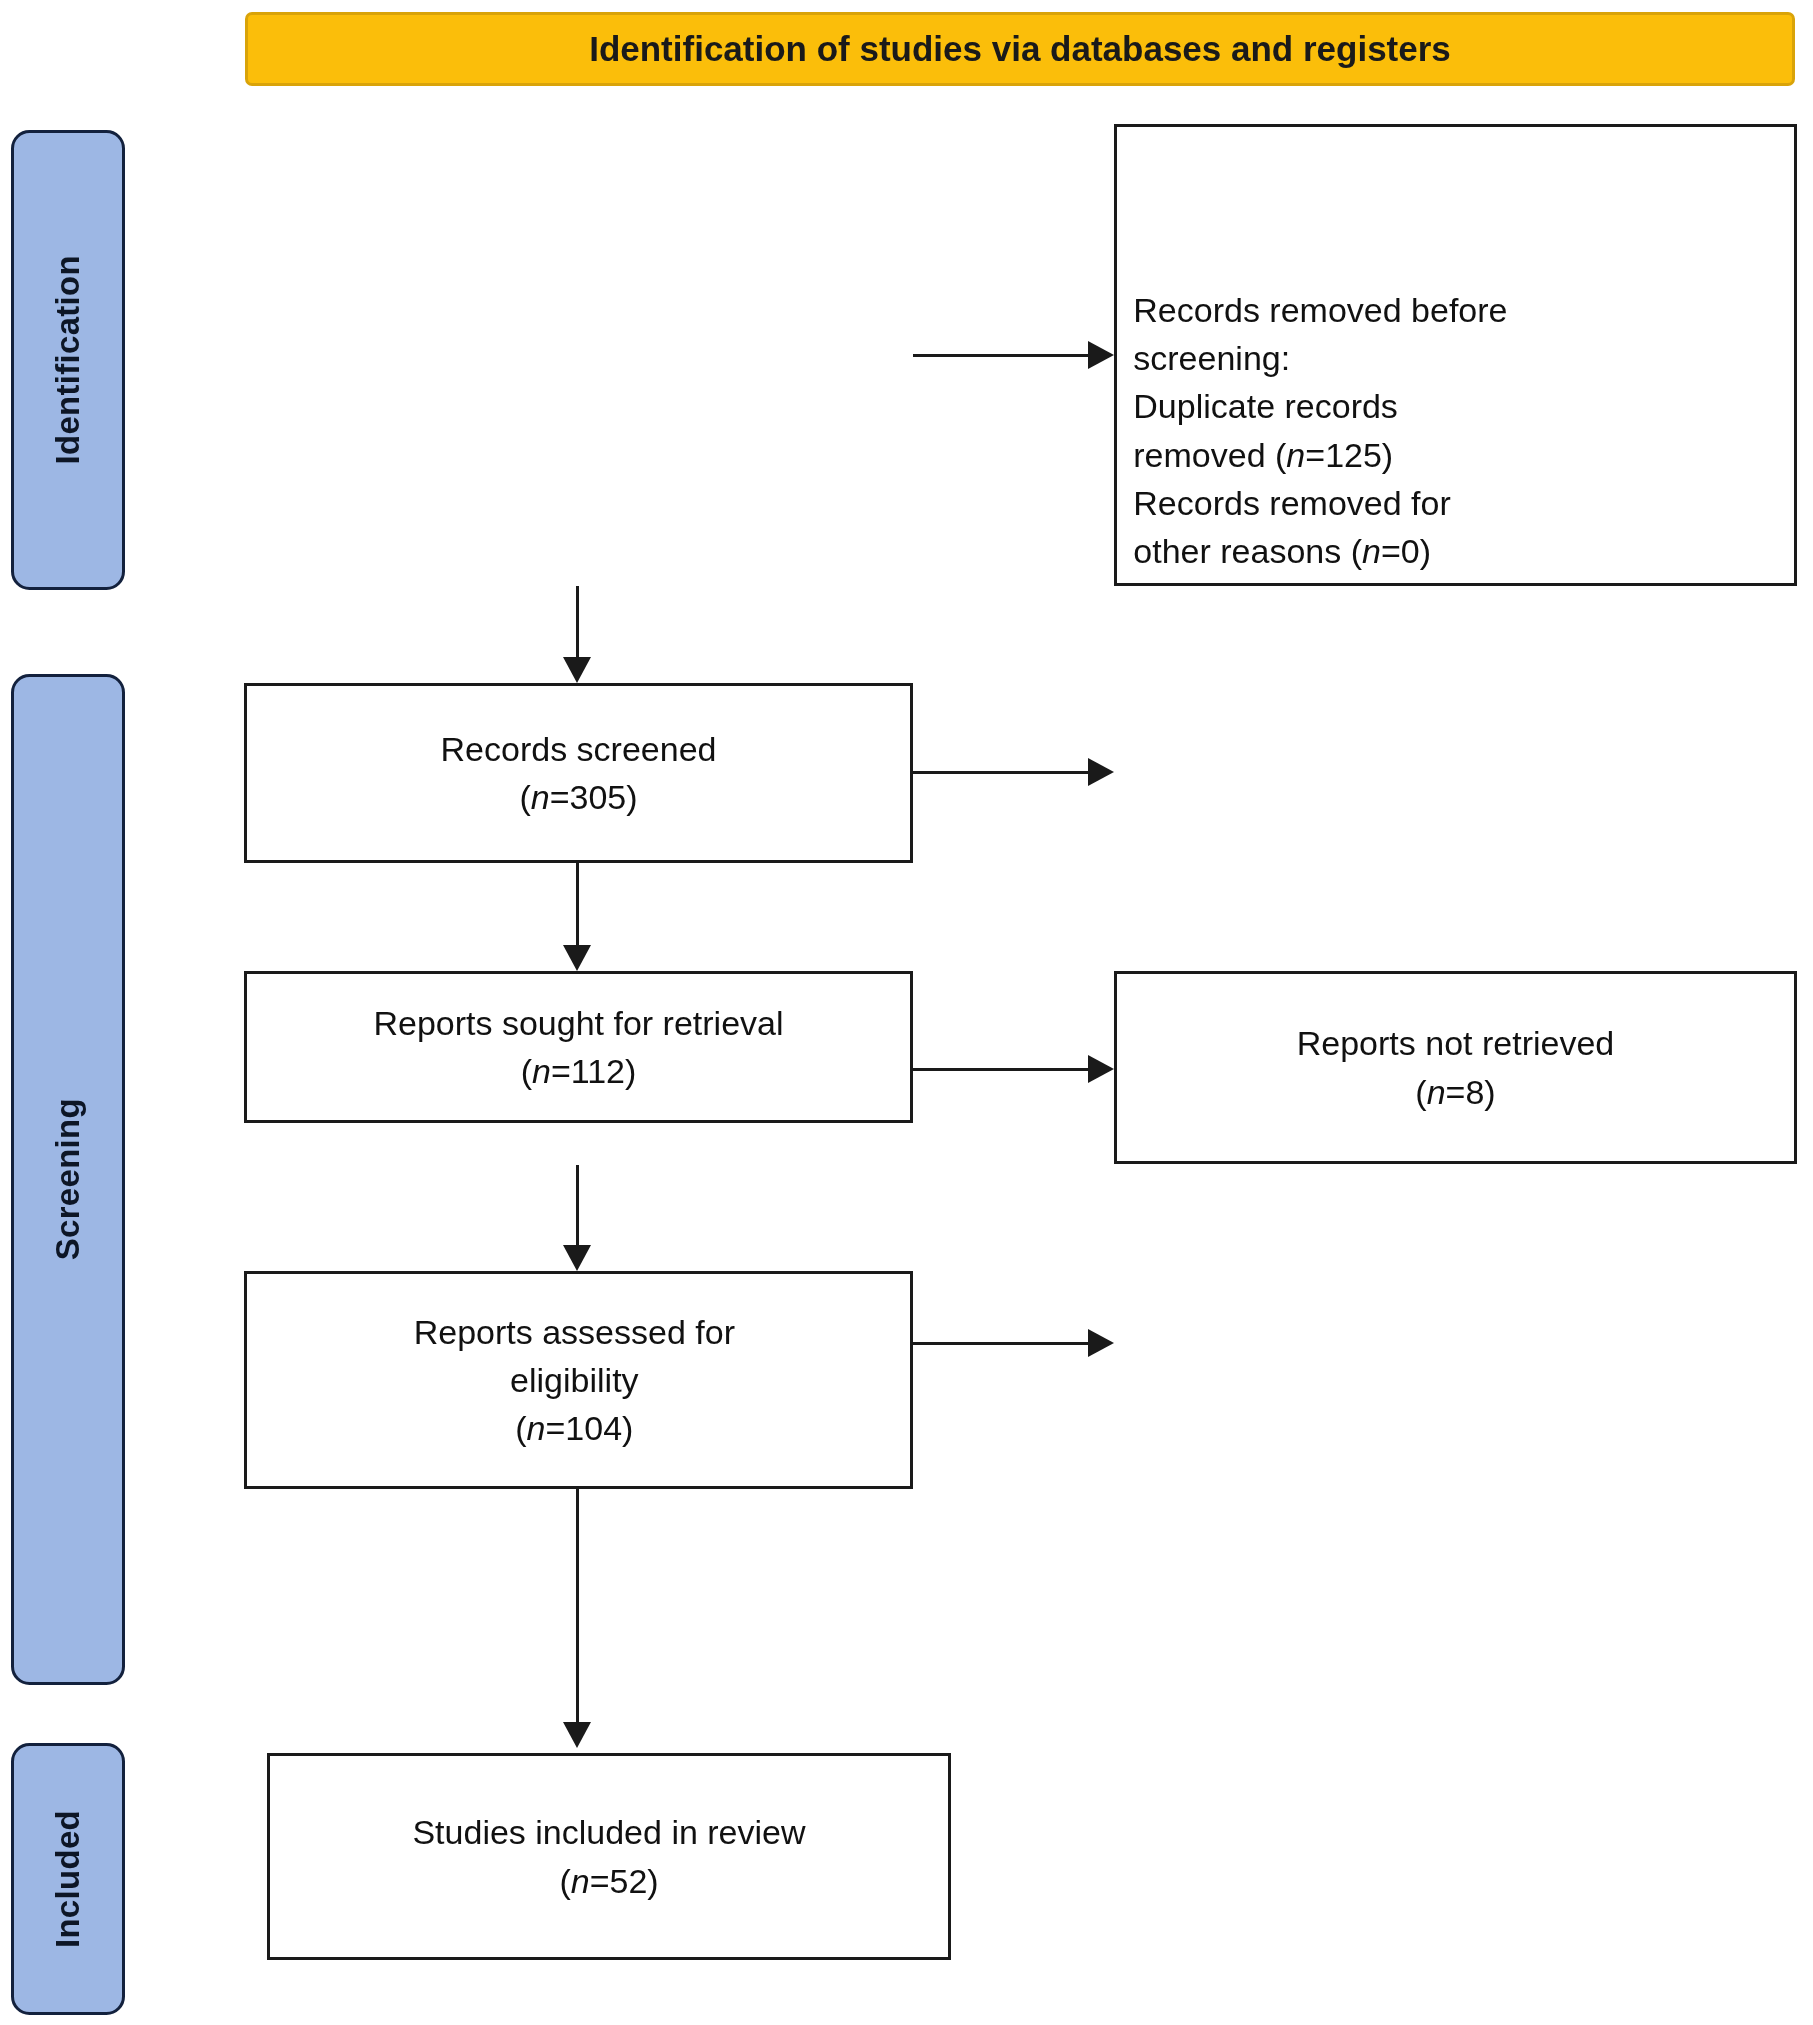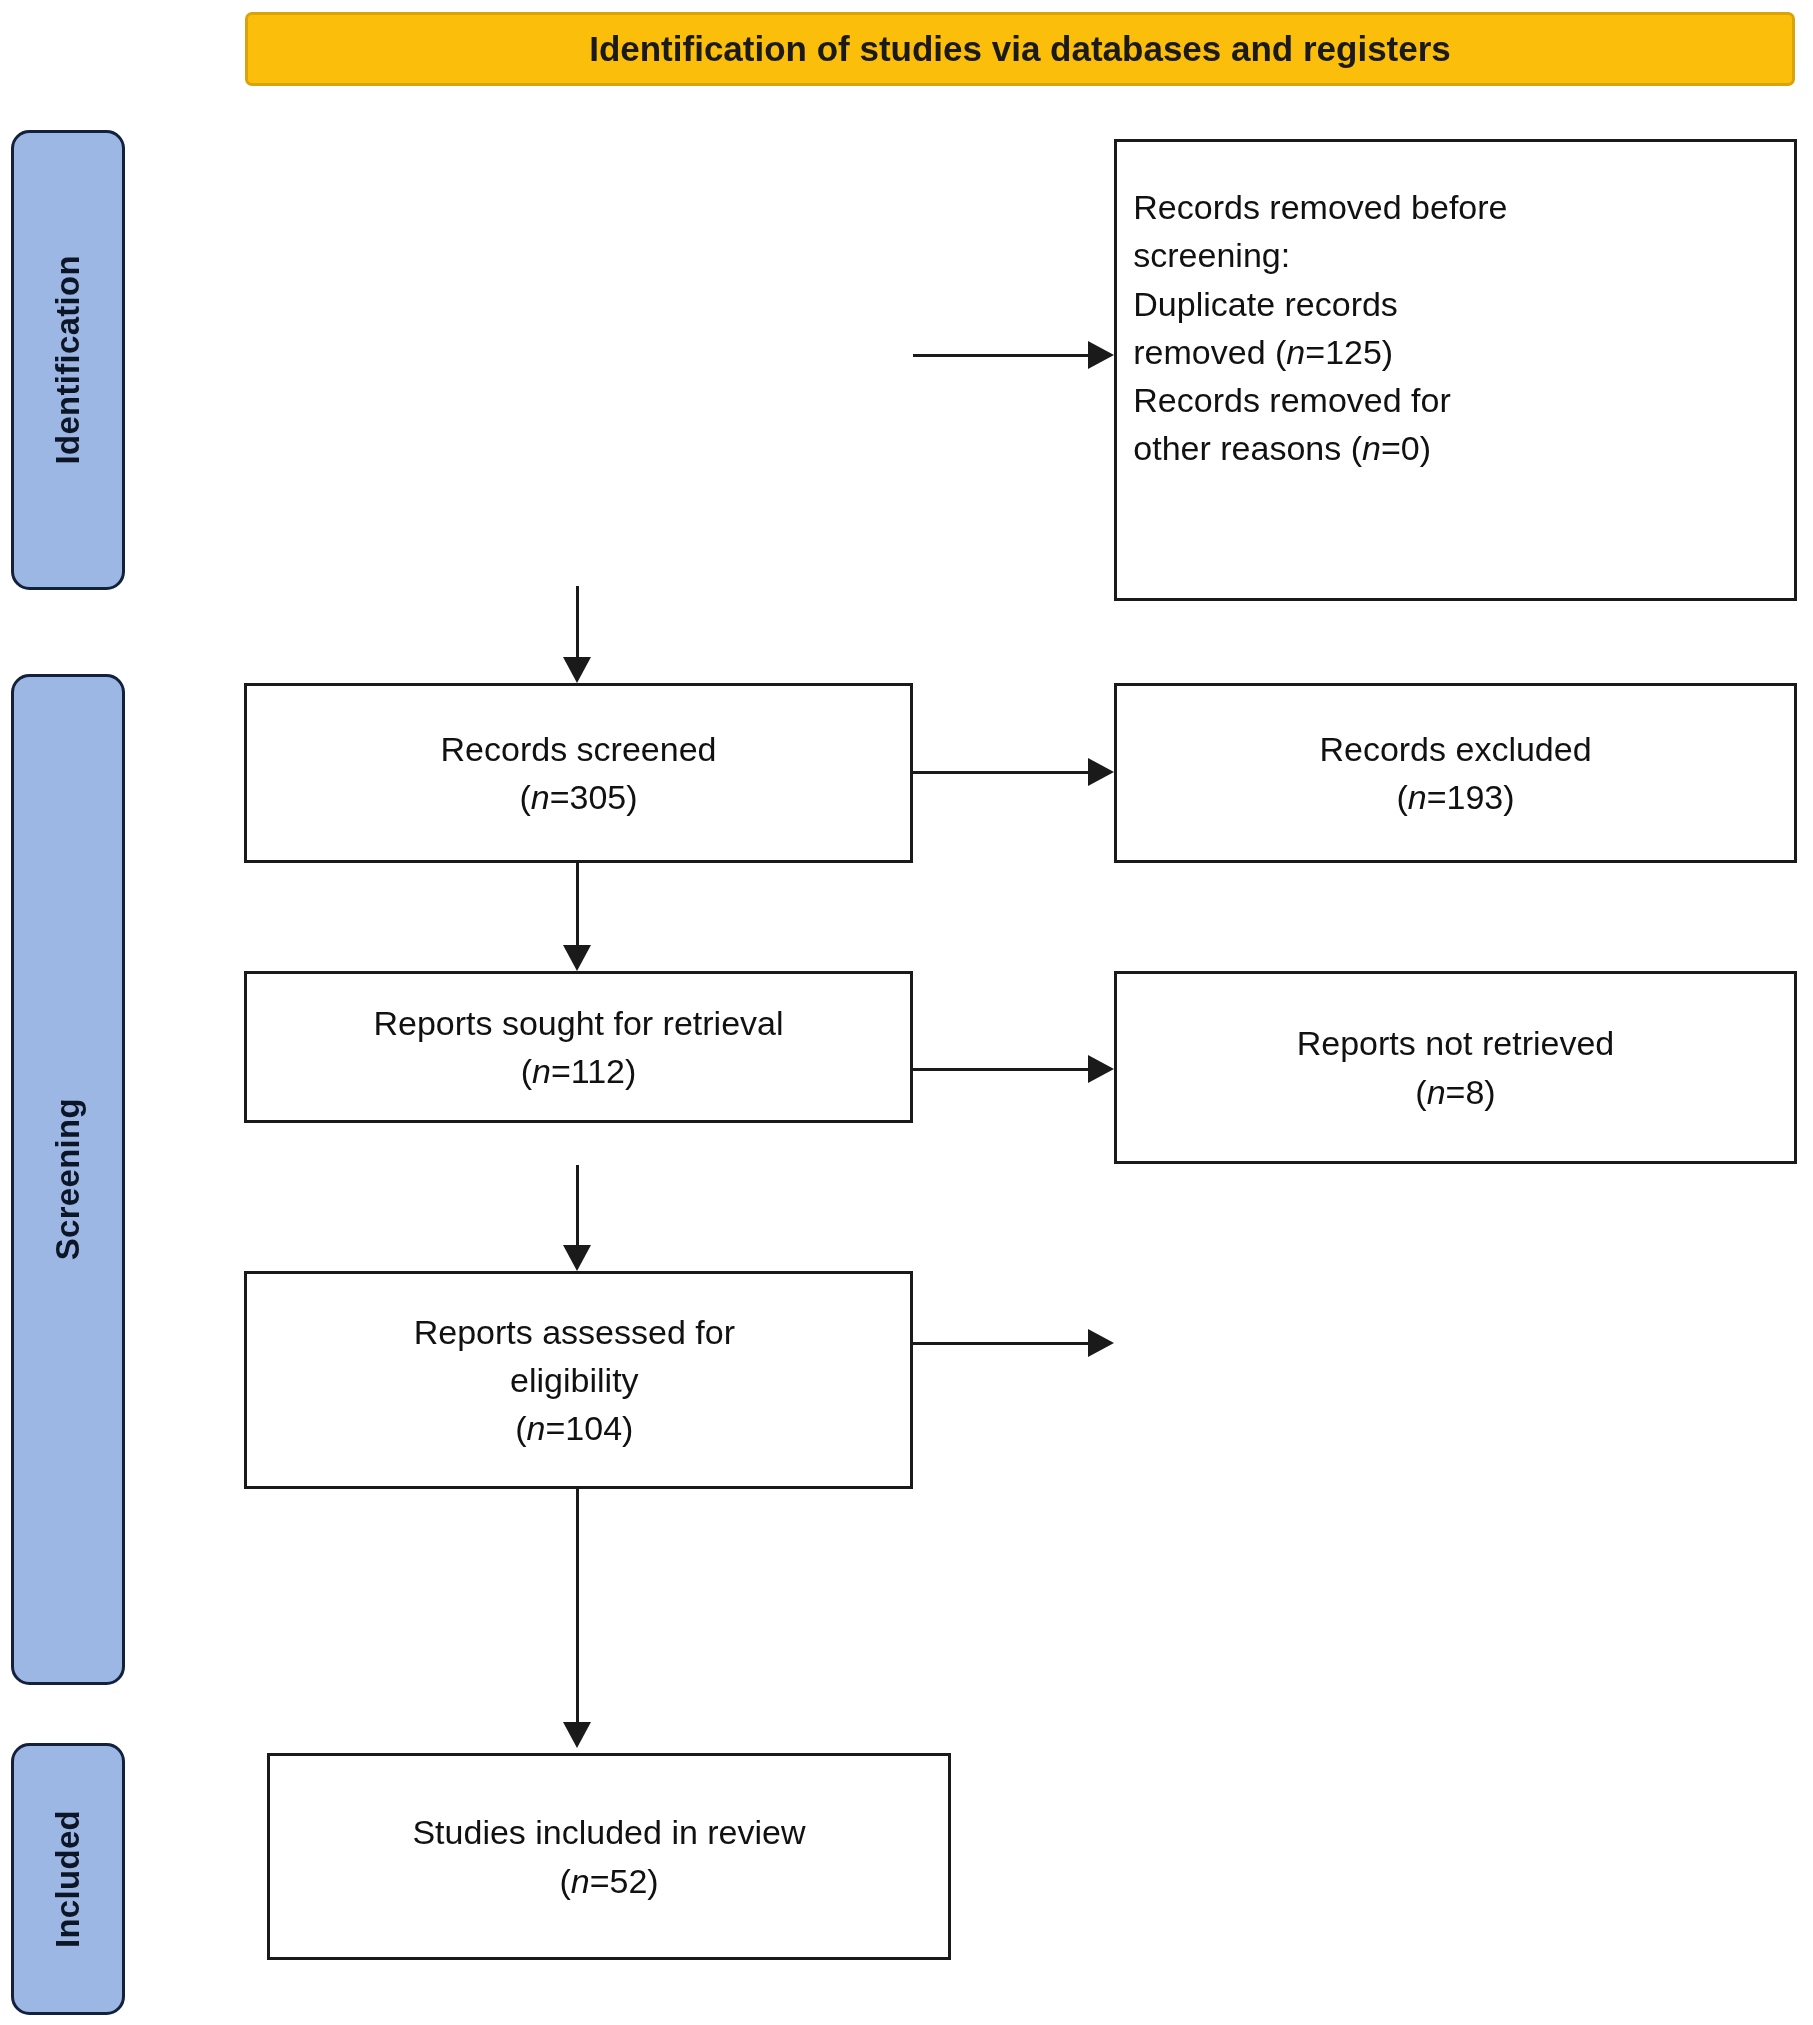--- a/index.html
+++ b/index.html
@@ -74,23 +74,22 @@
     font-size: 34px;
     line-height: 1.42;
     color: #111111;
     text-align: center;
     white-space: pre-line;
   }
   .box-text.align-left {
     text-align: left;
   }
   .box.v-top {
-    justify-content: flex-start;
+    justify-content: flex-end;
     padding-top: 41px;
-    margin-top: 15px;
   }
   .italic-n { font-style: italic; }
 
   
   .v-line {
     position: absolute;
     background: #1a1a1a;
     width: 2.7px;
   }
   .h-line {
@@ -144,23 +143,20 @@
   <div class="h-line" style="left:913px; top:354px; width:175px;"></div>
   <div class="arrow-right" style="left:1088px; top:341px;"></div>
 
   <div class="v-line" style="left:576px; top:586px; height:72px;"></div>
   <div class="arrow-down" style="left:563px; top:657px;"></div>
 
   <div class="box" style="left:244px; top:683px; width:669px; height:180px;">
     <div class="box-text">Records screened<br>(<span class="italic-n">n</span>=305)</div>
   </div>
 
-  <div class="box" style="left:1114px; top:683px; width:683px; height:180px;">
-    <div class="box-text">Records excluded<br>(<span class="italic-n">n</span>=193)</div>
-  </div>
 
   <div class="h-line" style="left:913px; top:771px; width:175px;"></div>
   <div class="arrow-right" style="left:1088px; top:758px;"></div>
 
   <div class="v-line" style="left:576px; top:862px; height:84px;"></div>
   <div class="arrow-down" style="left:563px; top:945px;"></div>
 
   <div class="box" style="left:244px; top:971px; width:669px; height:152px;">
     <div class="box-text">Reports sought for retrieval<br>(<span class="italic-n">n</span>=112)</div>
   </div>

